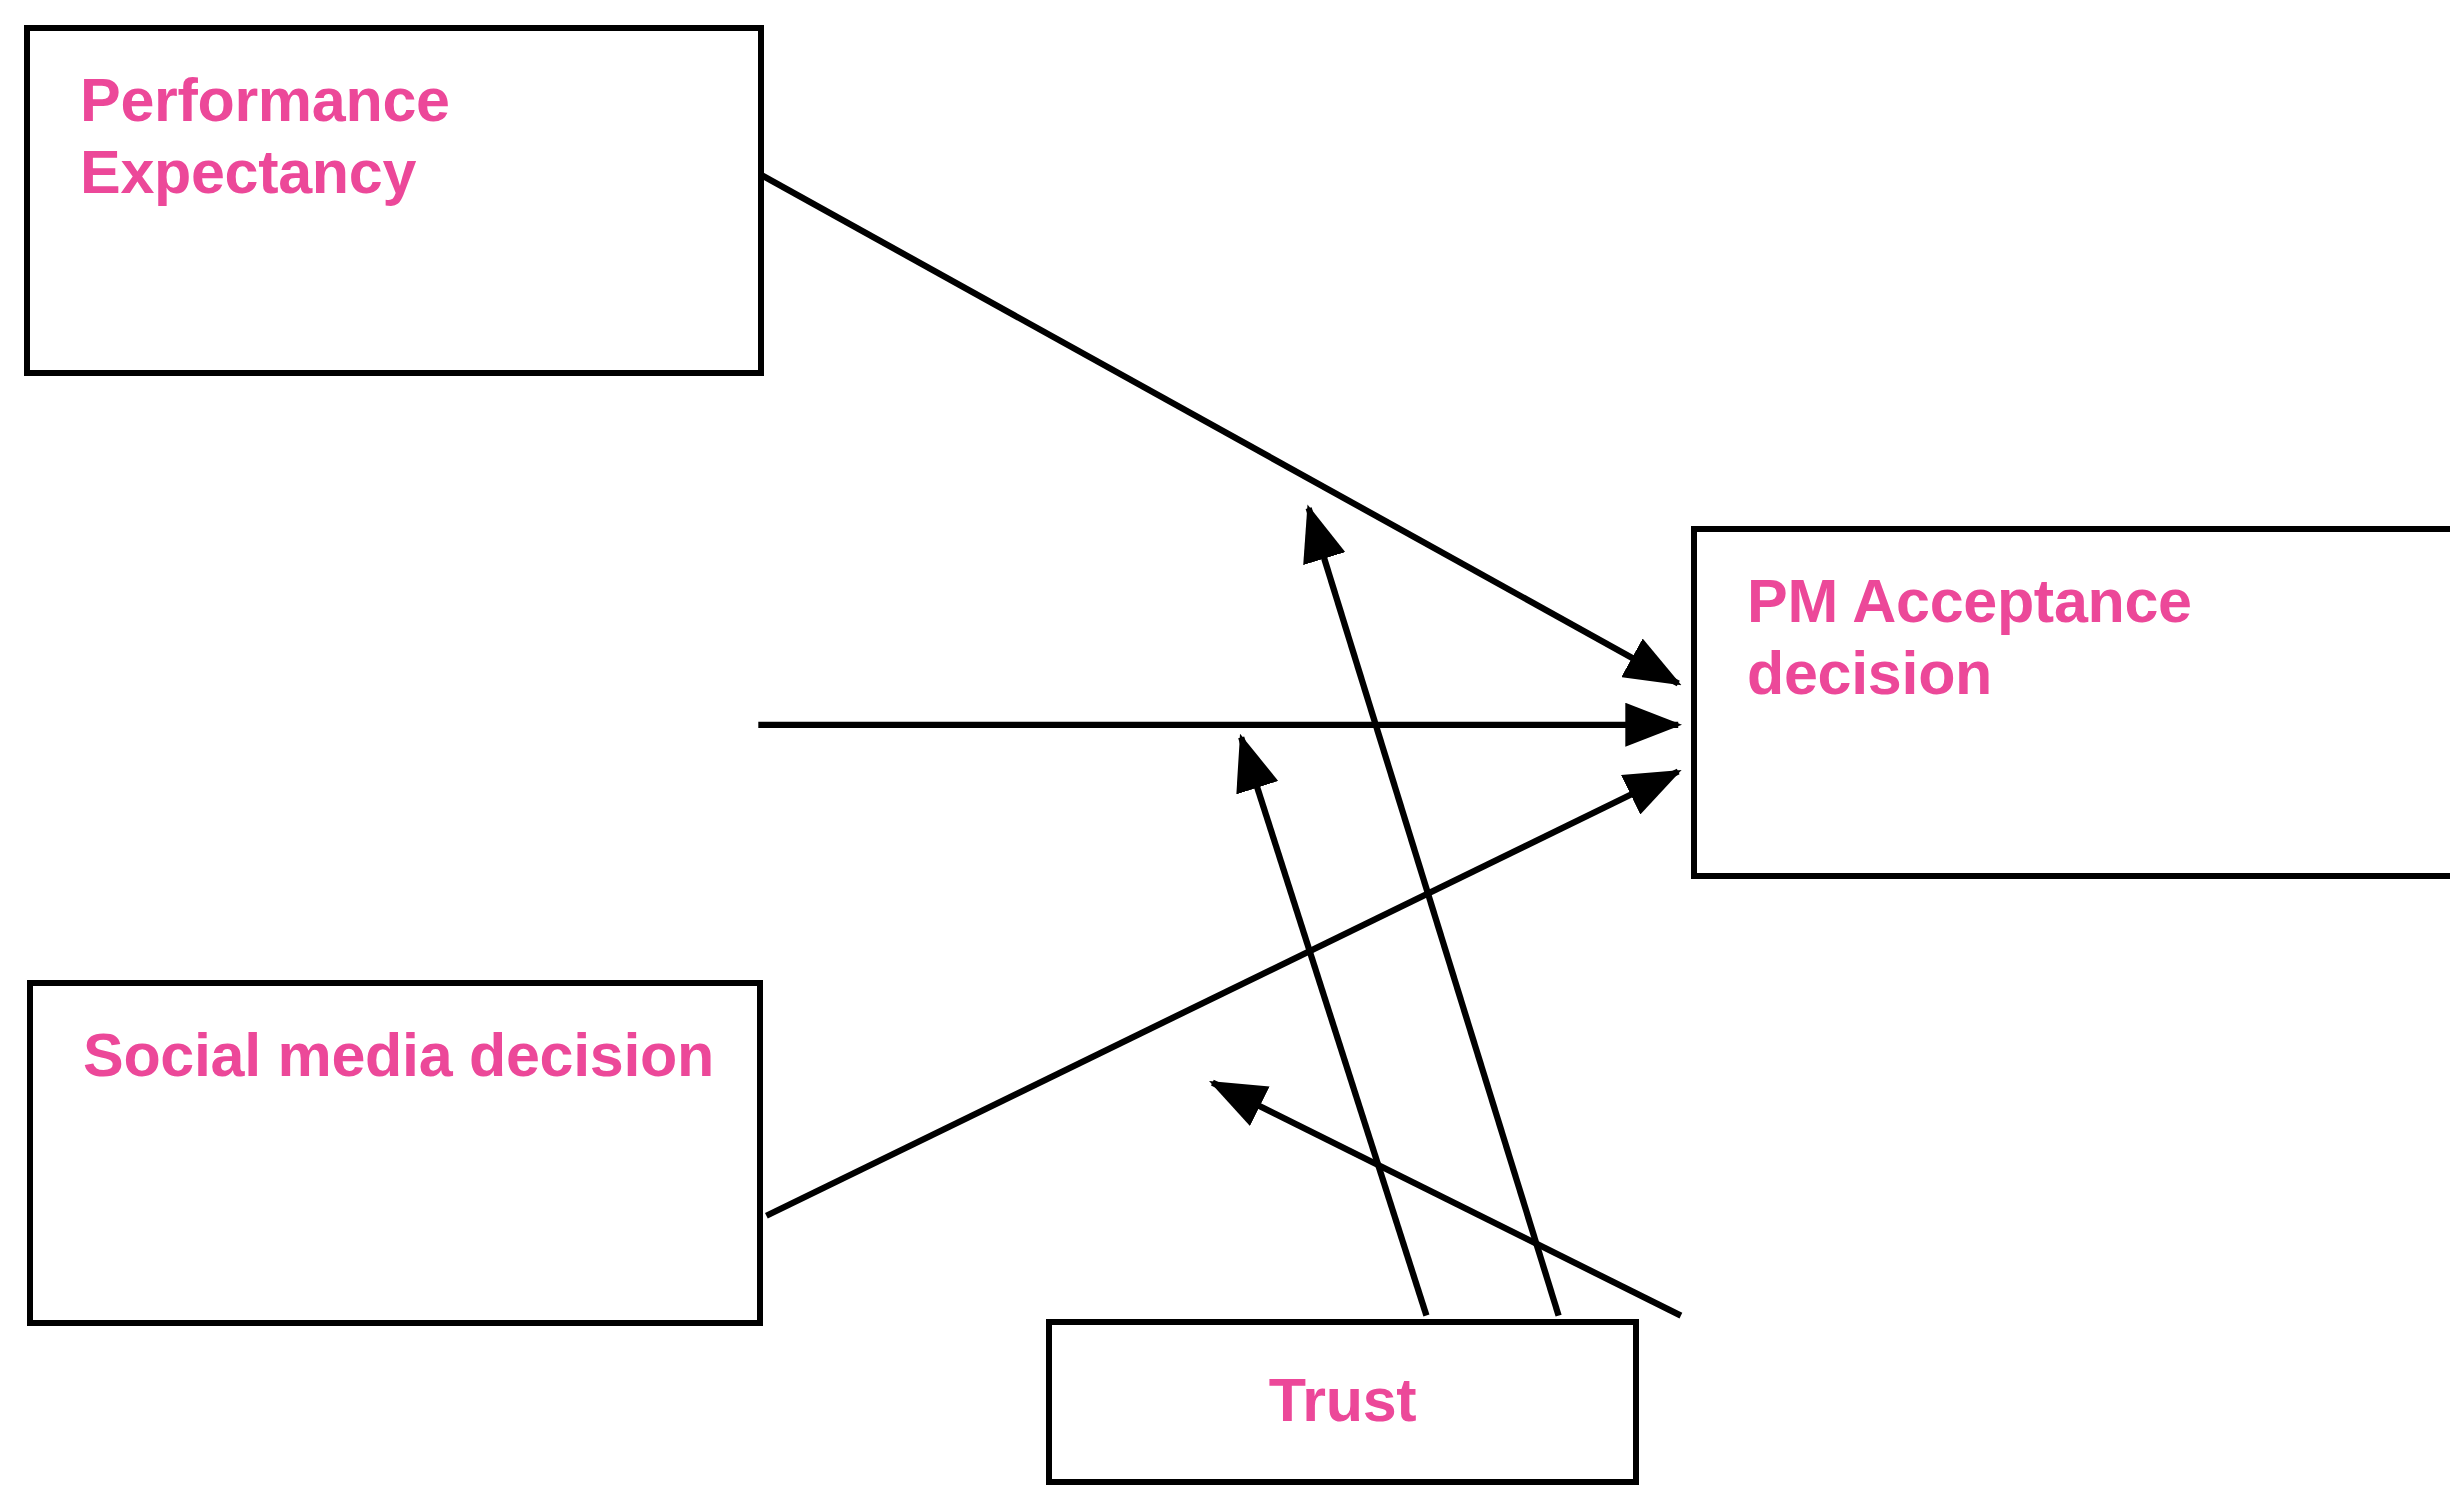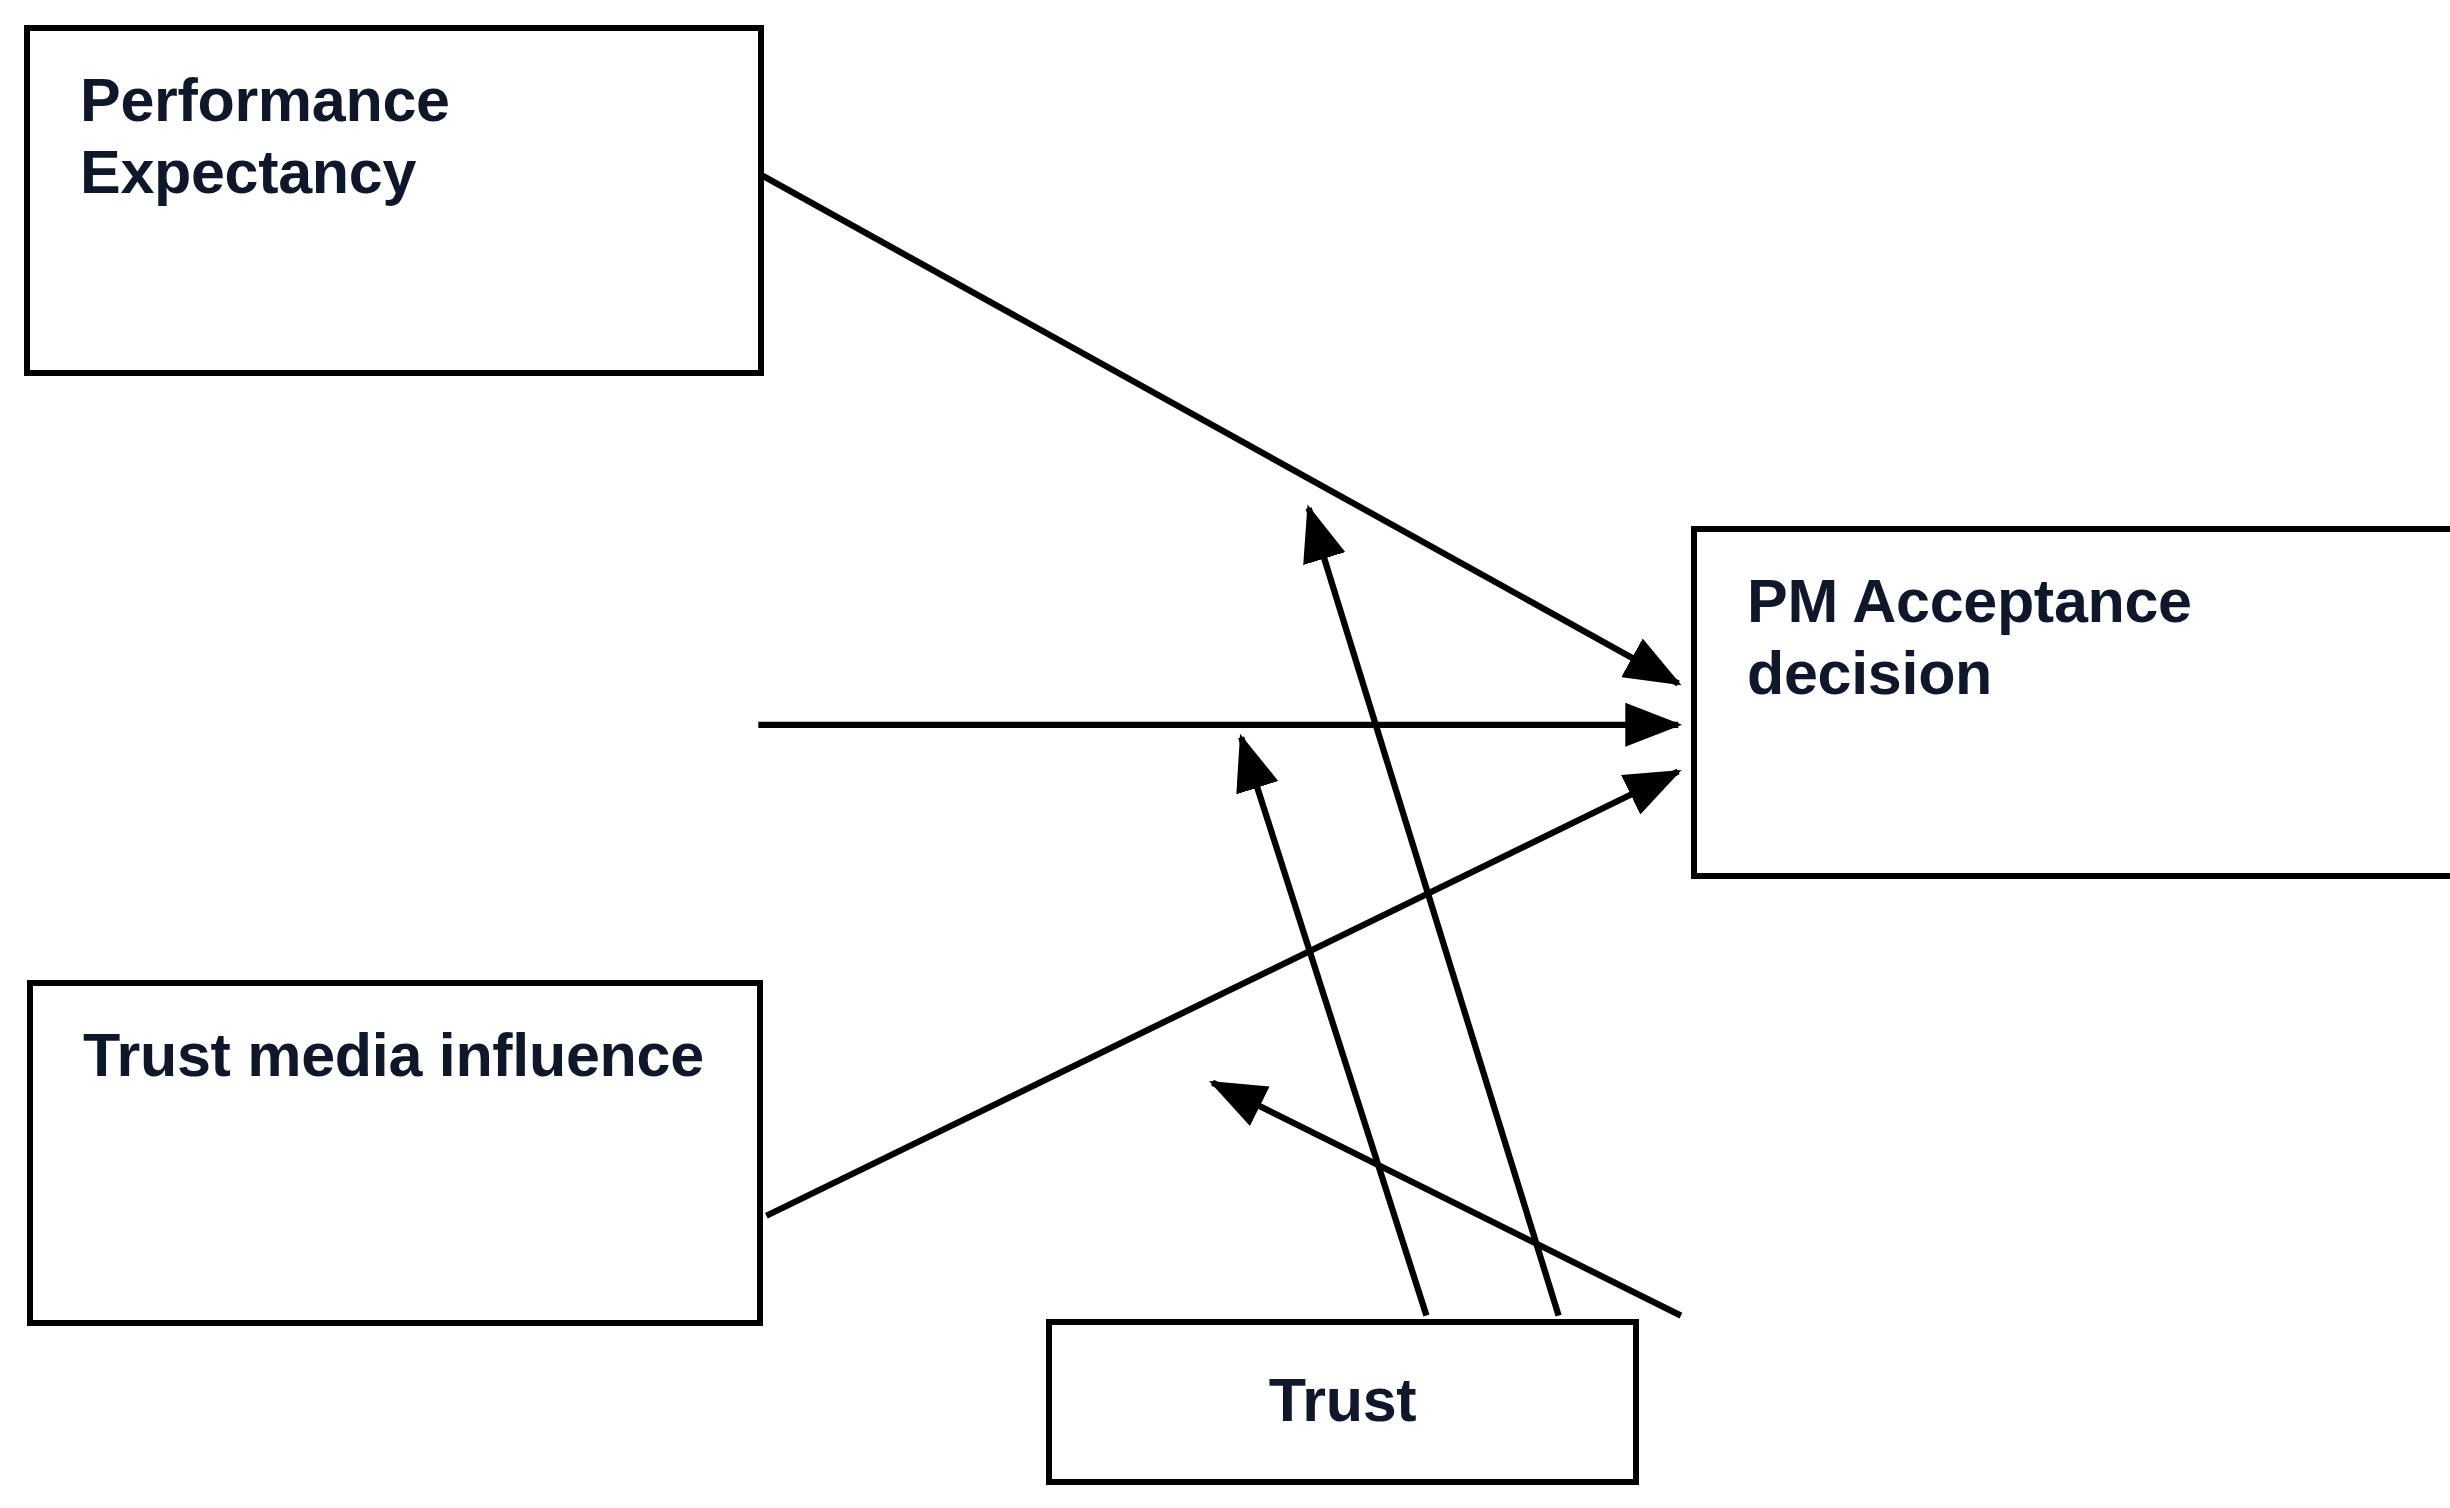--- a/index.html
+++ b/index.html
@@ -27,21 +27,21 @@
   }
   .node {
     position: absolute;
     box-sizing: border-box;
     background: #ffffff;
     border: 6.3px solid #000000;
     z-index: 2;
   }
   .node-label {
     position: absolute;
-    color: #0f172a;
+    color: #ec4899;
     font-weight: bold;
     font-size: 61px;
     line-height: 1.18;
     letter-spacing: -0.3px;
     white-space: pre-line;
   }
   .node-label.left {
     left: 50px;
     top: 34px;
     text-align: left;
@@ -75,21 +75,21 @@
       </g>
   </svg>
 
   <div class="node" style="left: 24px; top: 25px; width: 740px; height: 351px;">
     <div class="node-label left">Performance
 Expectancy</div>
   </div>
 
 
   <div class="node" style="left: 27px; top: 980px; width: 736px; height: 346px;">
-    <div class="node-label left">Trust media influence</div>
+    <div class="node-label left">Social media decision</div>
   </div>
 
   <div class="node" style="left: 1691px; top: 526px; width: 770px; height: 353px;">
     <div class="node-label left">PM Acceptance
 decision</div>
   </div>
 
   <div class="node" style="left: 1046px; top: 1319px; width: 593px; height: 166px;">
     <div class="node-label center">Trust</div>
   </div>

